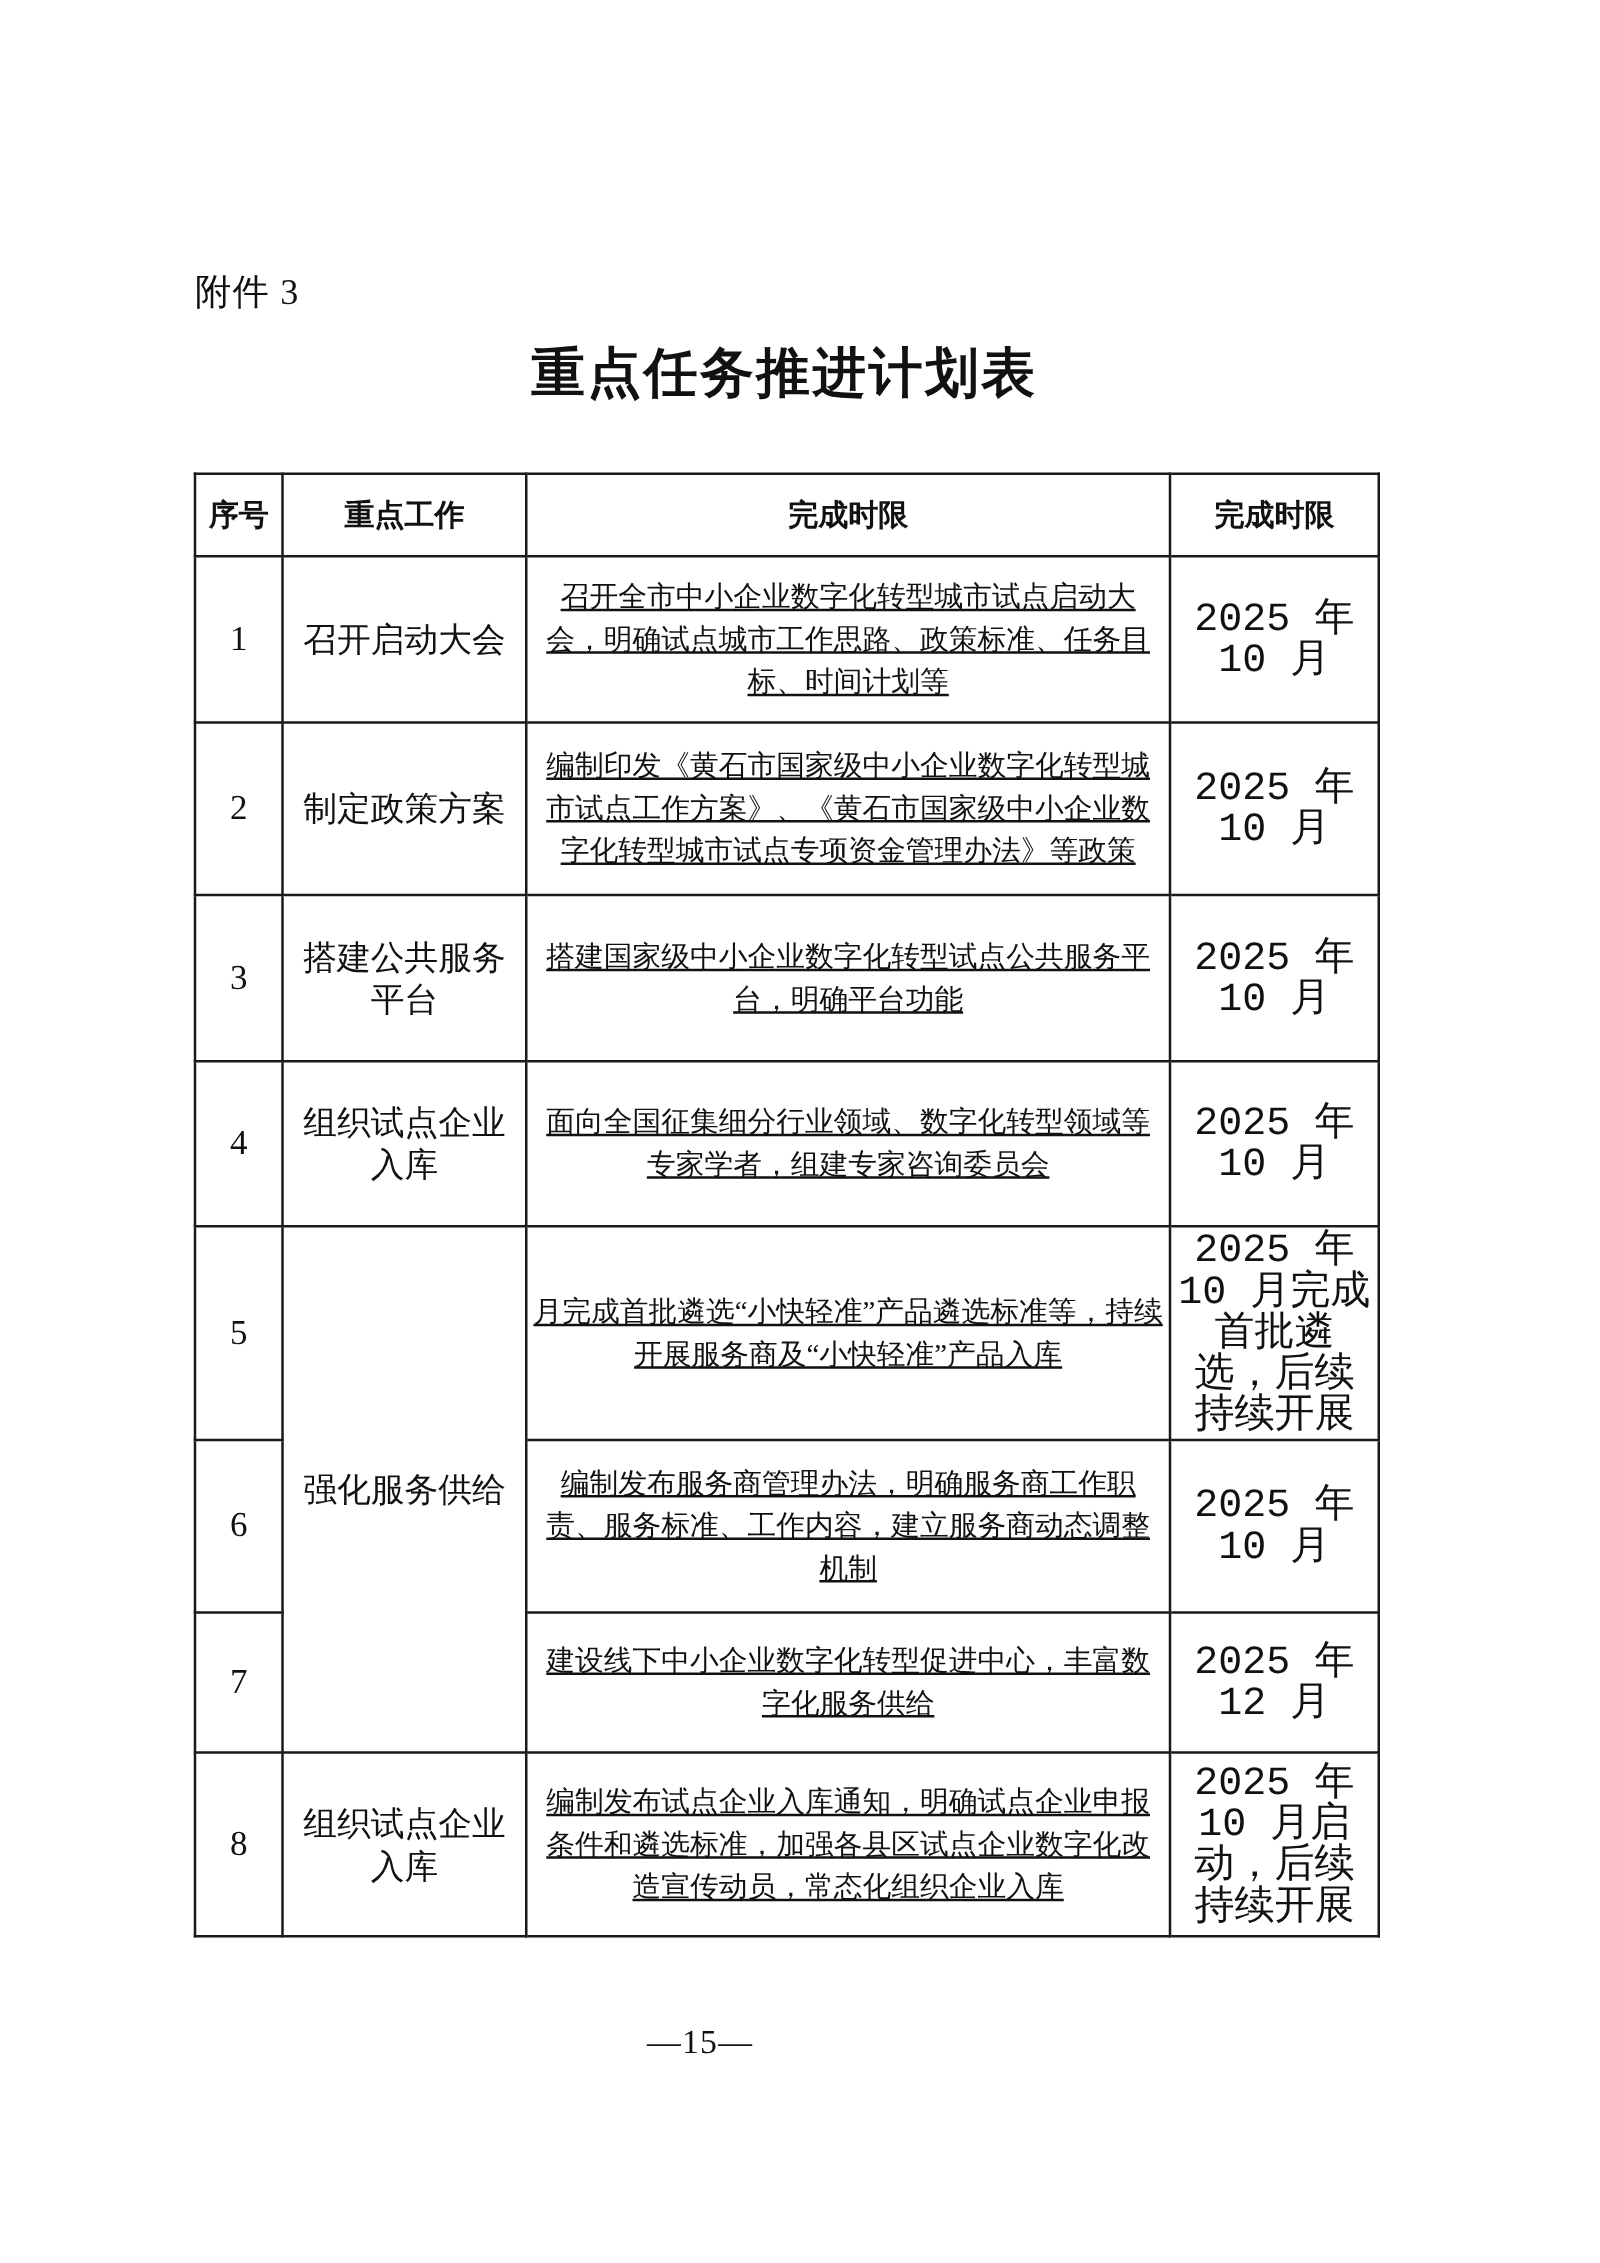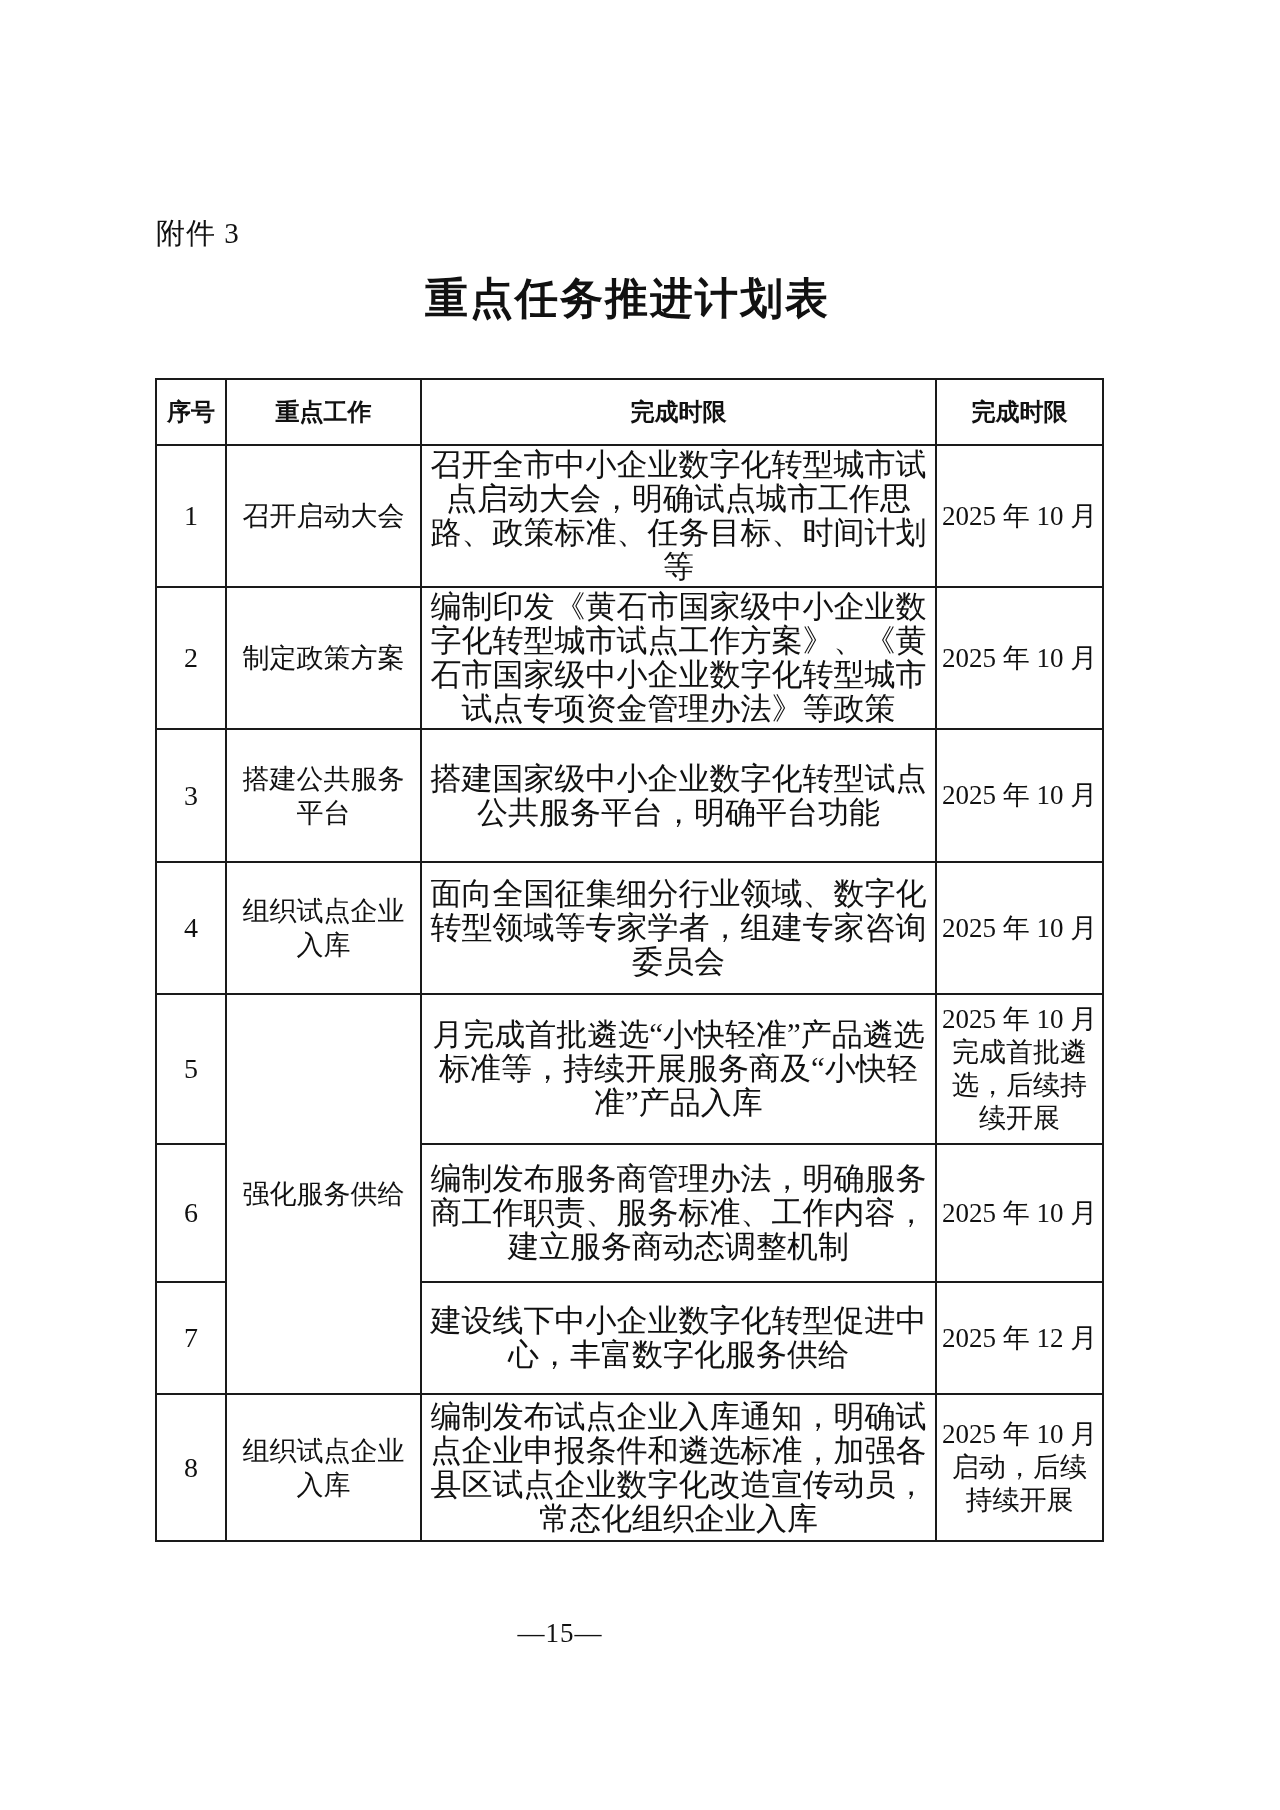--- a/index.html
+++ b/index.html
@@ -31,22 +31,22 @@
     padding:2px 4px;
     overflow:hidden;
   }
   table.plan th{
     font-family:"Liberation Sans","DejaVu Sans",sans-serif;
     font-weight:700;font-size:24px;
     height:60px;
   }
   td.c-no{font-size:28px;}
   td.c-task{font-size:27px;line-height:34px;padding:2px 6px;border-radius:16px;}
-  td.c-content{font-size:31px;line-height:34px;padding:2px 6px;}
-  td.c-deadline{font-size:27px;line-height:33px;padding:2px 2px;}
+  td.c-content{font-size:23px;line-height:34px;padding:2px 6px;text-decoration:underline;}
+  td.c-deadline{font-size:32px;line-height:33px;padding:2px 2px;font-family:Liberation Mono, monospace;}
   tr.rh1{height:133px;}
   tr.rh2{height:138px;}
   tr.rh3{height:133px;}
   tr.rh4{height:132px;}
   tr.rh5{height:150px;}
   tr.rh6{height:138px;}
   tr.rh7{height:112px;}
   tr.rh8{height:147px;}
   .page-number{
     position:absolute;left:155px;top:1618px;width:810px;

